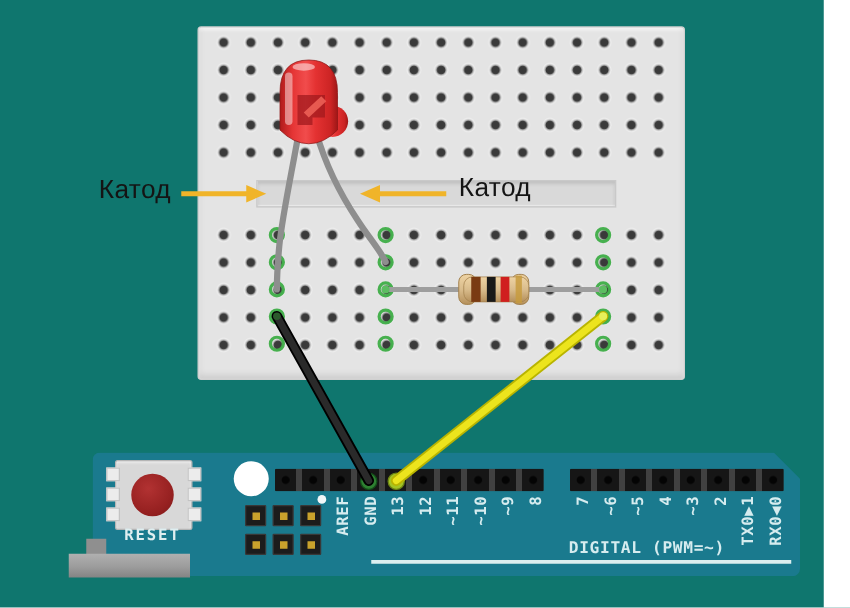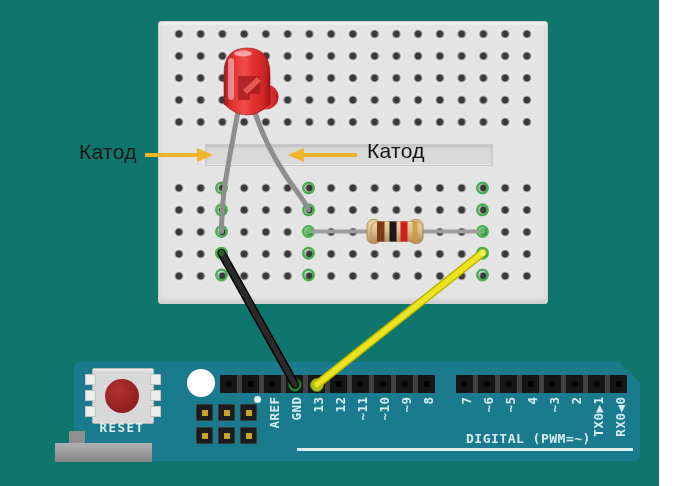--- a/index.html
+++ b/index.html
@@ -45,21 +45,21 @@
   .strip{position:absolute;top:375px;height:18px;border-radius:1px;background-color:#3a3a3a;
     background-image:
       radial-gradient(circle at 8.5px 9px,#040404 2.9px,#181818 3.6px,rgba(0,0,0,0) 4.3px),
       repeating-linear-gradient(90deg,#161616 0 17px,#414141 17px 22px);
     background-size:22px 18px,100% 100%;z-index:3;}
   .strip-left{left:220px;width:215px;}
   .strip-right{left:456px;width:171px;}
   .plbl{position:absolute;width:48px;height:13px;line-height:13px;text-align:right;
     font:bold 12.5px "DejaVu Sans Mono",monospace;color:#d6ecef;letter-spacing:.5px;
     transform:rotate(-90deg);z-index:3;white-space:nowrap;}
-  .digital-text{position:absolute;left:466px;top:431px;
+  .digital-text{position:absolute;left:455px;top:431px;
     font:bold 13px "DejaVu Sans Mono",monospace;color:#d6ecef;letter-spacing:.5px;z-index:3;}
   .silk-line{position:absolute;left:297px;top:448px;width:336px;height:2.5px;background:#dceef0;z-index:3;}
   
   .overlay{position:absolute;left:0;top:0;width:680px;height:486px;z-index:6;pointer-events:none;}
 </style>
 </head>
 <body>
 
 <div class="scene">
 

